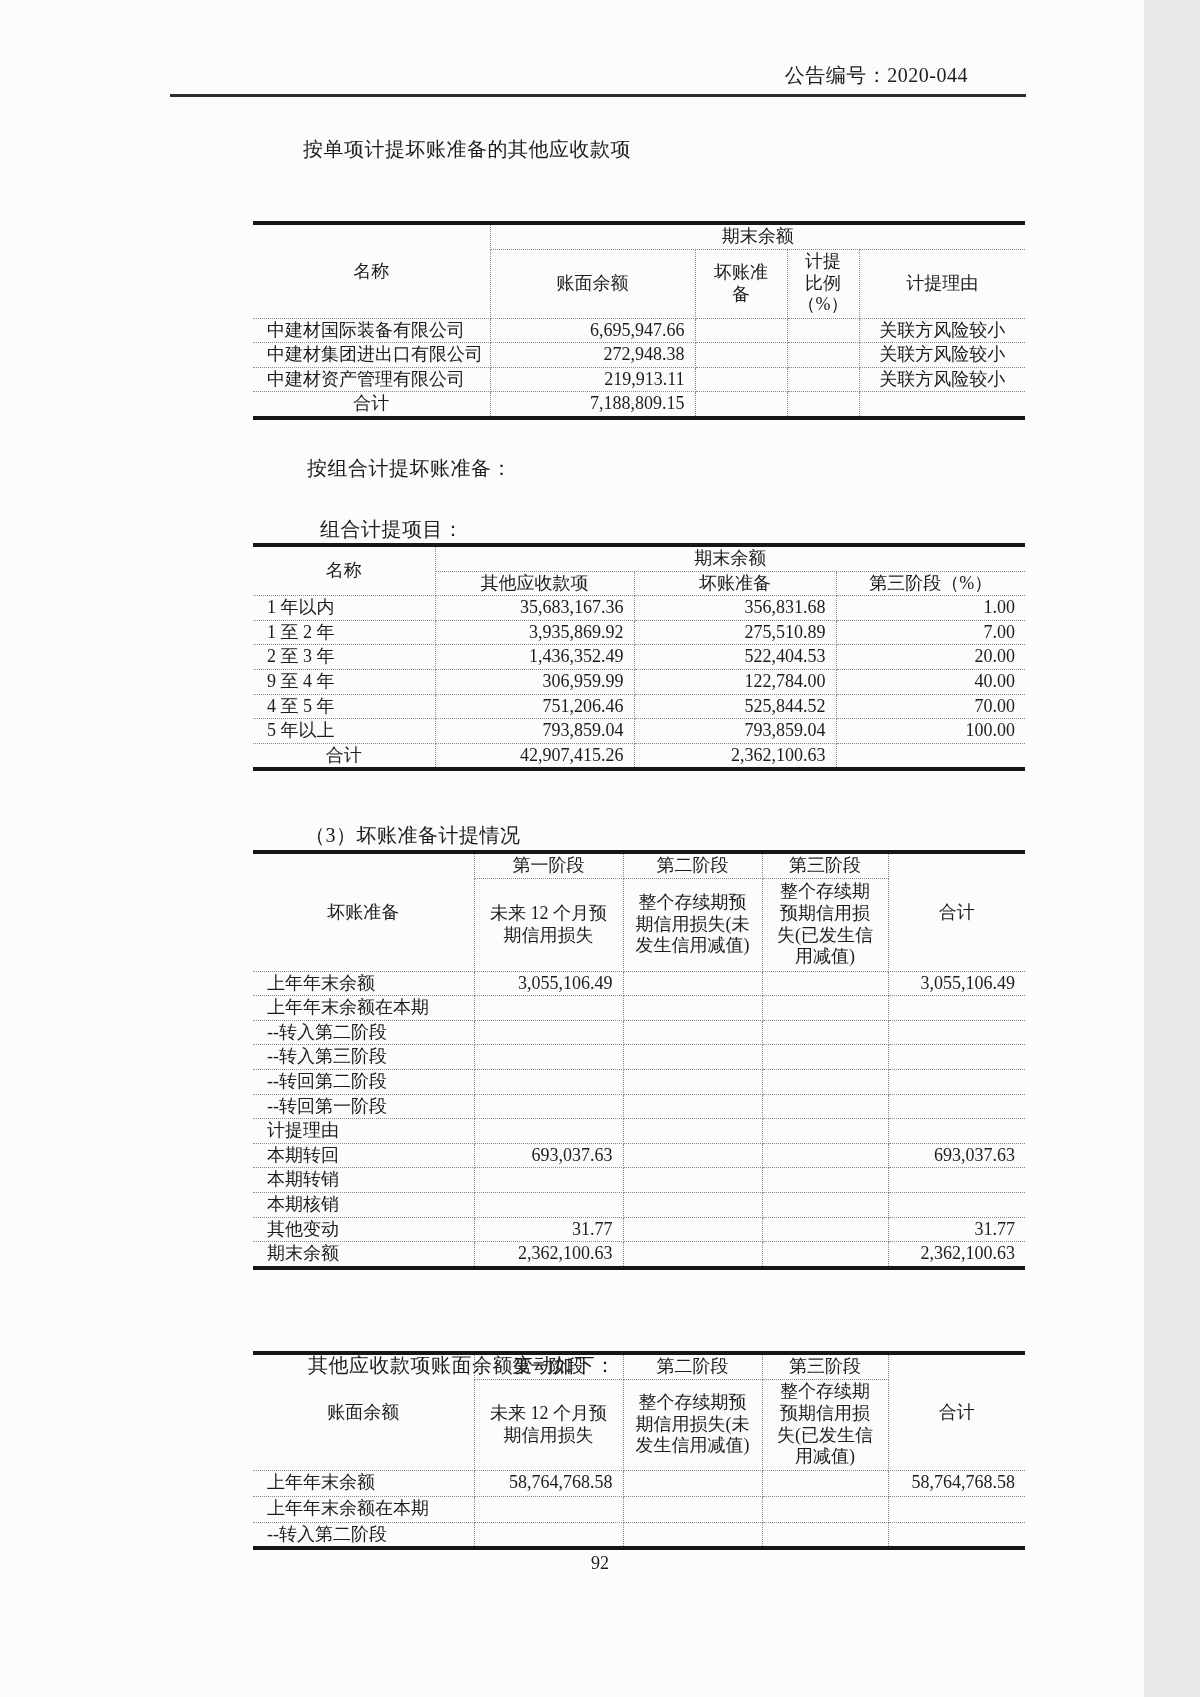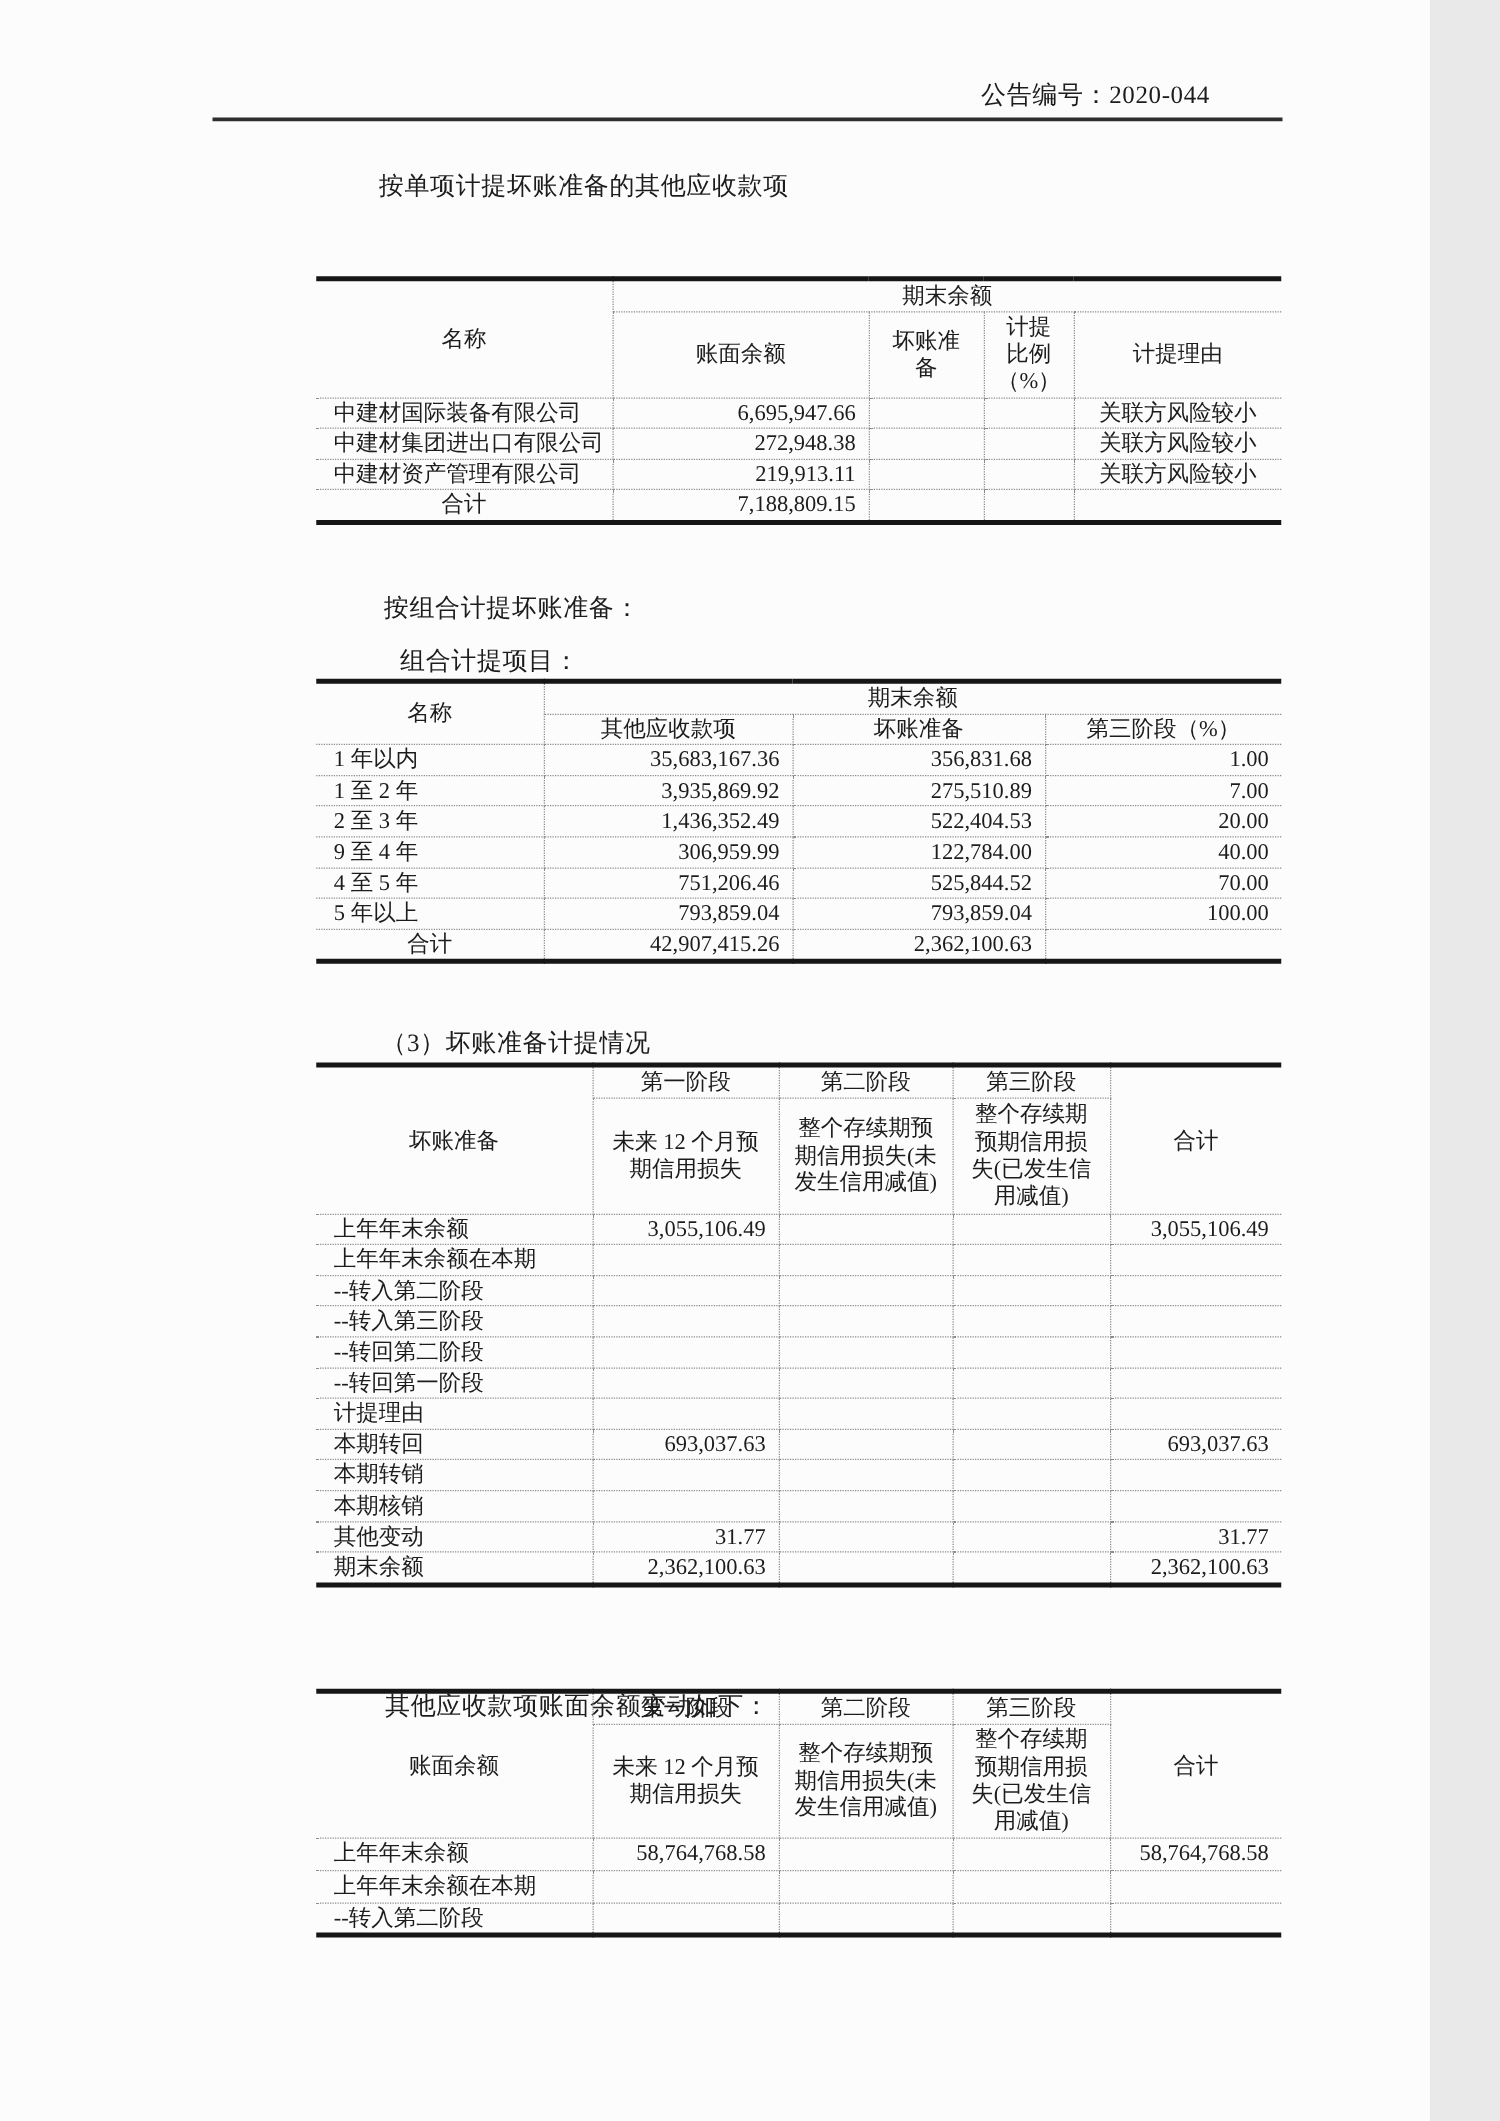--- a/index.html
+++ b/index.html
@@ -17,21 +17,21 @@
   }
   .header-rule {
     position:absolute; top:94px; left:170px; width:856px; height:3px;
     background:#2e2e2e;
   }
   .title {
     position:absolute; font-size:20px; letter-spacing:0.5px; line-height:24px;
     white-space:nowrap;
   }
   .t-1 { top:137px; left:303px; }
-  .t-2 { top:475px; left:307px;text-align:center; }
+  .t-2 { top:456px; left:307px;text-align:center; }
   .t-3 { top:517px; left:320px; }
   .t-4 { top:823px; left:305px; }
   .t-5 { top:1325px; left:308px;margin-top:28px; }
 
   table.tbl {
     position:absolute; left:253px;
     border-collapse:collapse; table-layout:fixed;
     width:772px;
     font-size:18px; line-height:1.2;
     border-top:4px solid #161616;
@@ -365,14 +365,15 @@
     <tr class="d">
       <td class="lbl no-l">--转入第二阶段</td>
       <td class="num"></td>
       <td class="num"></td>
       <td class="num"></td>
       <td class="num no-r"></td>
     </tr>
   </tbody>
     </table>
 
+  <div class="page-num">92</div>
 
 </div>
 
 </body></html>

